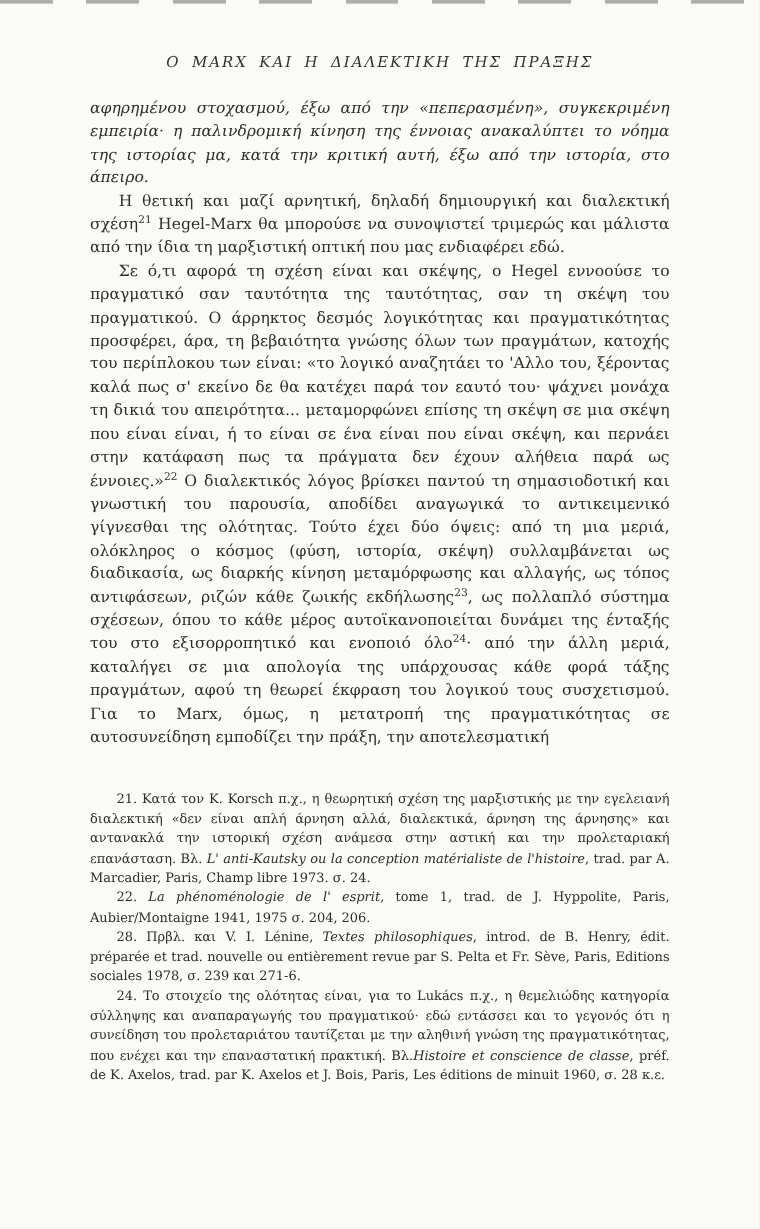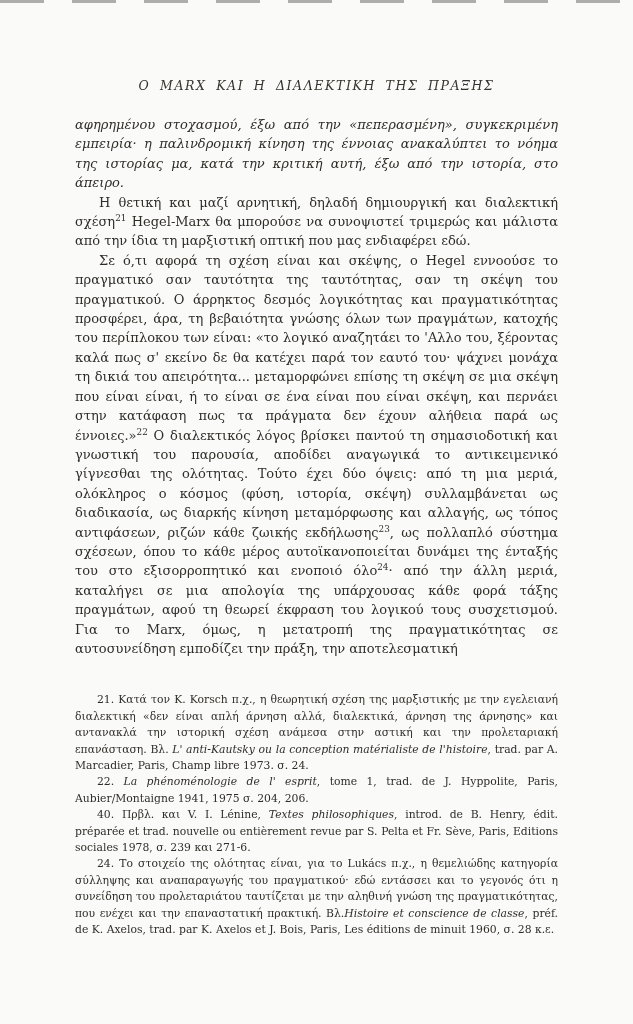--- a/index.html
+++ b/index.html
@@ -10,21 +10,21 @@
   .page {
     position: relative;
     width: 633px;
     height: 1024px;
     margin: 0 auto;
     background: var(--paper, #fafaf8);
     overflow: hidden;
     font-family: "DejaVu Serif", serif;
     color: var(--ink, #2f2d28);
     box-sizing: border-box;
-    padding-top: 78px;
+    padding-top: 44px;
   }
   .scan-edge {
     position: absolute;
     top: 0; left: 0; right: 0;
     height: 3px;
     background: repeating-linear-gradient(90deg,
       rgba(110,110,108,0.55) 0 44px,
       rgba(110,110,108,0.0) 44px 72px);
   }
   .running-head {
@@ -87,17 +87,17 @@
 
   <div class="body-text">
     <p class="para no-indent"><span>αφηρημένου στοχασμού, έξω από την «πεπερασμένη», συγκεκριμένη εμπειρία· η παλινδρομική κίνηση της έννοιας ανακαλύπτει το νόημα της ιστορίας μα, κατά την κριτική αυτή, έξω από την ιστορία, στο άπειρο.</span></p>
     <p class="para"><span>Η θετική και μαζί αρνητική, δηλαδή δημιουργική και διαλεκτική σχέση</span><sup>21</sup><span> Hegel-Marx θα μπορούσε να συνοψιστεί τριμερώς και μάλιστα από την ίδια τη μαρξιστική οπτική που μας ενδιαφέρει εδώ.</span></p>
     <p class="para"><span>Σε ό,τι αφορά τη σχέση είναι και σκέψης, ο Hegel εννοούσε το πραγματικό σαν ταυτότητα της ταυτότητας, σαν τη σκέψη του πραγματικού. Ο άρρηκτος δεσμός λογικότητας και πραγματικότητας προσφέρει, άρα, τη βεβαιότητα γνώσης όλων των πραγμάτων, κατοχής του περίπλοκου των είναι: «το λογικό αναζητάει το 'Αλλο του, ξέροντας καλά πως σ' εκείνο δε θα κατέχει παρά τον εαυτό του· ψάχνει μονάχα τη δικιά του απειρότητα... μεταμορφώνει επίσης τη σκέψη σε μια σκέψη που είναι είναι, ή το είναι σε ένα είναι που είναι σκέψη, και περνάει στην κατάφαση πως τα πράγματα δεν έχουν αλήθεια παρά ως έννοιες.»</span><sup>22</sup><span> Ο διαλεκτικός λόγος βρίσκει παντού τη σημασιοδοτική και γνωστική του παρουσία, αποδίδει αναγωγικά το αντικειμενικό γίγνεσθαι της ολότητας. Τούτο έχει δύο όψεις: από τη μια μεριά, ολόκληρος ο κόσμος (φύση, ιστορία, σκέψη) συλλαμβάνεται ως διαδικασία, ως διαρκής κίνηση μεταμόρφωσης και αλλαγής, ως τόπος αντιφάσεων, ριζών κάθε ζωικής εκδήλωσης</span><sup>23</sup><span>, ως πολλαπλό σύστημα σχέσεων, όπου το κάθε μέρος αυτοϊκανοποιείται δυνάμει της ένταξής του στο εξισορροπητικό και ενοποιό όλο</span><sup>24</sup><span>· από την άλλη μεριά, καταλήγει σε μια απολογία της υπάρχουσας κάθε φορά τάξης πραγμάτων, αφού τη θεωρεί έκφραση του λογικού τους συσχετισμού. Για το Marx, όμως, η μετατροπή της πραγματικότητας σε αυτοσυνείδηση εμποδίζει την πράξη, την αποτελεσματική</span></p>
   </div>
 
   <div class="footnotes">
     <p class="footnote"><span>21. Κατά τον Κ. Korsch π.χ., η θεωρητική σχέση της μαρξιστικής με την εγελειανή διαλεκτική «δεν είναι απλή άρνηση αλλά, διαλεκτικά, άρνηση της άρνησης» και αντανακλά την ιστορική σχέση ανάμεσα στην αστική και την προλεταριακή επανάσταση. Βλ. </span><span class="i">L' anti-Kautsky ou la conception matérialiste de l'histoire</span><span>, trad. par A. Marcadier, Paris, Champ libre 1973. σ. 24.</span></p>
     <p class="footnote"><span>22. </span><span class="i">La phénoménologie de l' esprit</span><span>, tome 1, trad. de J. Hyppolite, Paris, Aubier/Montaigne 1941, 1975 σ. 204, 206.</span></p>
-    <p class="footnote"><span>40. Πρβλ. και V. I. Lénine, </span><span class="i">Textes philosophiques</span><span>, introd. de B. Henry, édit. préparée et trad. nouvelle ou entièrement revue par S. Pelta et Fr. Sève, Paris, Editions sociales 1978, σ. 239 και 271-6.</span></p>
+    <p class="footnote"><span>28. Πρβλ. και V. I. Lénine, </span><span class="i">Textes philosophiques</span><span>, introd. de B. Henry, édit. préparée et trad. nouvelle ou entièrement revue par S. Pelta et Fr. Sève, Paris, Editions sociales 1978, σ. 239 και 271-6.</span></p>
     <p class="footnote"><span>24. Το στοιχείο της ολότητας είναι, για το Lukács π.χ., η θεμελιώδης κατηγορία σύλληψης και αναπαραγωγής του πραγματικού· εδώ εντάσσει και το γεγονός ότι η συνείδηση του προλεταριάτου ταυτίζεται με την αληθινή γνώση της πραγματικότητας, που ενέχει και την επαναστατική πρακτική. Βλ.</span><span class="i">Histoire et conscience de classe</span><span>, préf. de K. Axelos, trad. par K. Axelos et J. Bois, Paris, Les éditions de minuit 1960, σ. 28 κ.ε.</span></p>
   </div>
 
 </div>
 
 </body></html>

